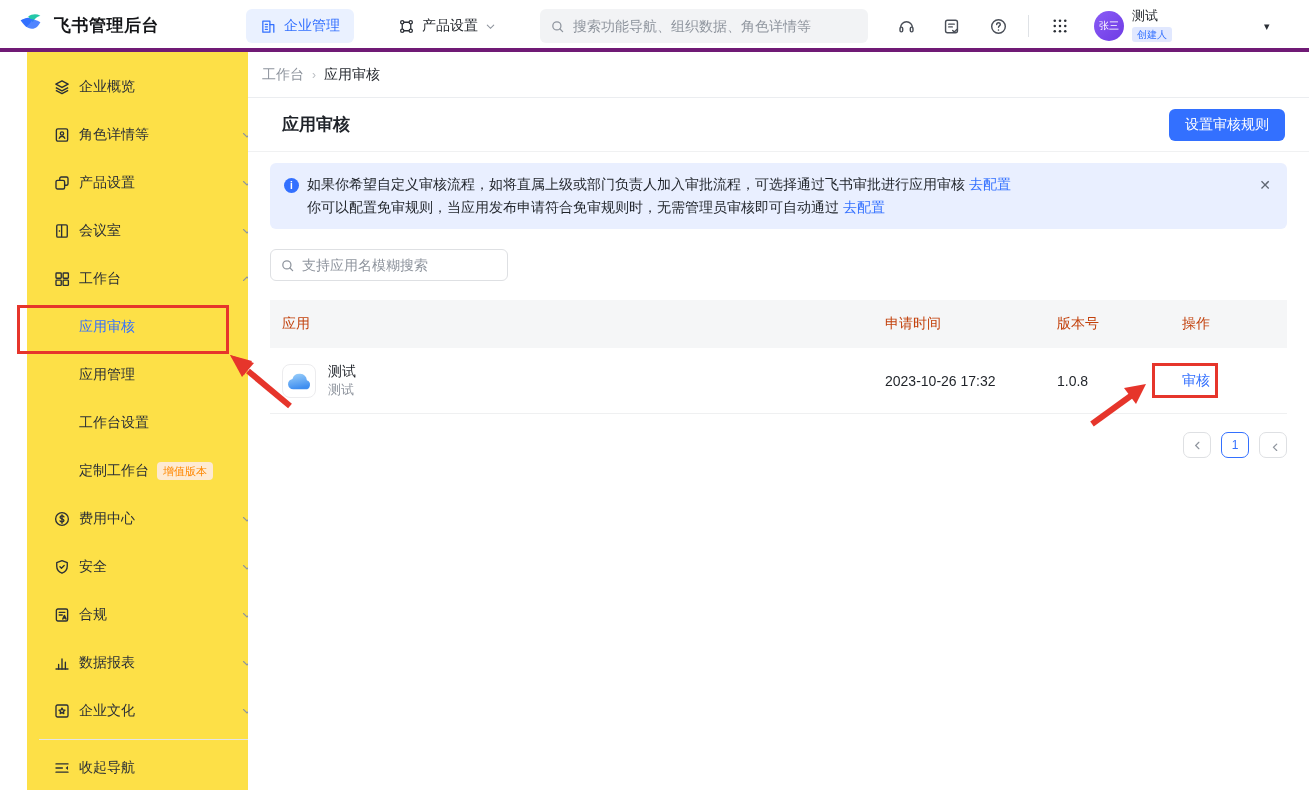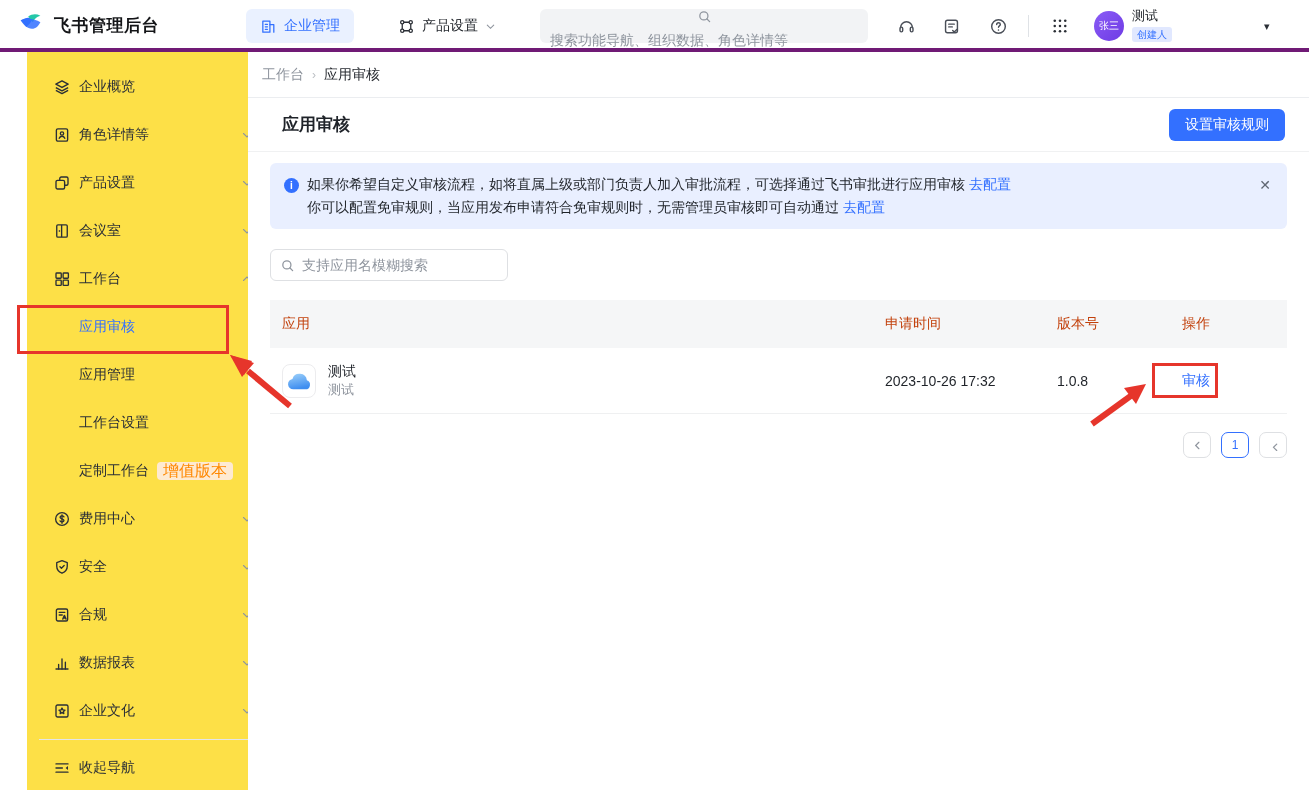--- a/index.html
+++ b/index.html
@@ -7,40 +7,40 @@
   body { font-family: "Liberation Sans", "DejaVu Sans", sans-serif; color:#1f2329; background:#fff; }
   .page { position:relative; width:1309px; height:790px; overflow:hidden; background:#fff; }
 
   
   .hdr { position:absolute; top:0; left:0; width:1309px; height:52px; background:#fff; border-bottom:4px solid #701a75; z-index:5; }
   .hdr-logo { position:absolute; left:16px; top:10px; display:flex; align-items:center; gap:8px; }
   .hdr-logo-text { font-size:17px; font-weight:700; color:#141518; letter-spacing:.5px; }
   .hdr-nav-btn { position:absolute; top:9px; height:34px; display:flex; align-items:center; gap:7px; padding:0 14px; border-radius:6px; font-size:14px; cursor:pointer; }
   .hdr-nav-btn.active { left:246px; background:#eaf1ff; color:#3370ff; }
   .hdr-nav-btn.plain { left:384px; color:#1f2329; background:transparent; }
-  .hdr-search { position:absolute; left:540px; top:9px; width:328px; height:34px; background:#f2f3f5; border-radius:6px; display:flex; align-items:center; padding:0 10px; gap:8px;flex-direction:column; }
+  .hdr-search { position:absolute; left:540px; top:9px; width:328px; height:34px; background:#f2f3f5; border-radius:6px; display:flex; align-items:center; padding:0 10px; gap:8px; }
   .hdr-search input { border:none; outline:none; background:transparent; font-size:14px; width:100%; color:#1f2329; font-family:inherit; }
   .hdr-search input::placeholder { color:#8f959e; }
   .hdr-icon-btn { position:absolute; top:12px; width:28px; height:28px; display:flex; align-items:center; justify-content:center; border-radius:6px; cursor:pointer; color:#4a4f58; }
   .hdr-divider { position:absolute; left:1028px; top:15px; width:1px; height:22px; background:#dfe2e6; }
   .avatar { position:absolute; left:1094px; top:11px; width:30px; height:30px; border-radius:50%; background:linear-gradient(135deg,#8a5cf6,#6e3ae4); color:#fff; font-size:10px; display:flex; align-items:center; justify-content:center; cursor:pointer; }
   .user-block { position:absolute; left:1132px; top:7px; display:flex; flex-direction:column; gap:2px; cursor:pointer; }
   .user-name { font-size:13px; color:#1f2329; }
   .user-badge { font-size:10px; color:#3370ff; background:#e1e8ff; border-radius:3px; padding:1px 5px; width:max-content; line-height:13px; }
   .user-caret { position:absolute; left:1264px; top:20px; font-size:11px; color:#2b2f36; cursor:pointer; }
 
   
   .sidebar { position:absolute; left:0; top:52px; width:248px; height:738px; background:#fde047; padding-top:11px;margin-left:27px; }
   .side-item { height:48px; display:flex; align-items:center; padding:0 22px 0 26px; font-size:14px; color:#2b2f36; cursor:pointer; position:relative; }
   .side-item .ic { width:18px; height:18px; margin-right:8px; flex:none; display:flex; align-items:center; color:#2b2f36; }
   .side-label { flex:1; }
   .side-chev { color:#8f959e; flex:none; }
   .sub-item { height:48px; display:flex; align-items:center; padding-left:52px; font-size:14px; color:#2b2f36; cursor:pointer; }
   .sub-item.active { color:#3370ff; }
-  .vip-badge { margin-left:8px; font-size:16px; color:#ff8800; background:#feead2; border-radius:4px; padding:2px 6px; line-height:14px; }
+  .vip-badge { margin-left:8px; font-size:11px; color:#ff8800; background:#feead2; border-radius:4px; padding:2px 6px; line-height:14px; }
   .side-divider { height:1px; background:#e3e5e9; margin:4px 12px; }
 
   
   .main { position:absolute; left:248px; top:52px; width:1061px; height:738px; background:#fff; }
   .crumbbar { height:46px; display:flex; align-items:center; padding-left:14px; border-bottom:1px solid #ebedf0; font-size:14px; gap:8px; }
   .crumb-link { color:#8f959e; cursor:pointer; }
   .crumb-sep { color:#bbbfc4; font-size:12px; }
   .crumb-cur { color:#1f2329; }
   .titlebar { height:54px; display:flex; align-items:center; justify-content:space-between; padding:0 24px 0 34px; border-bottom:1px solid #f0f1f2; }
   .page-title { font-size:17px; font-weight:600; color:#1f2329; }

